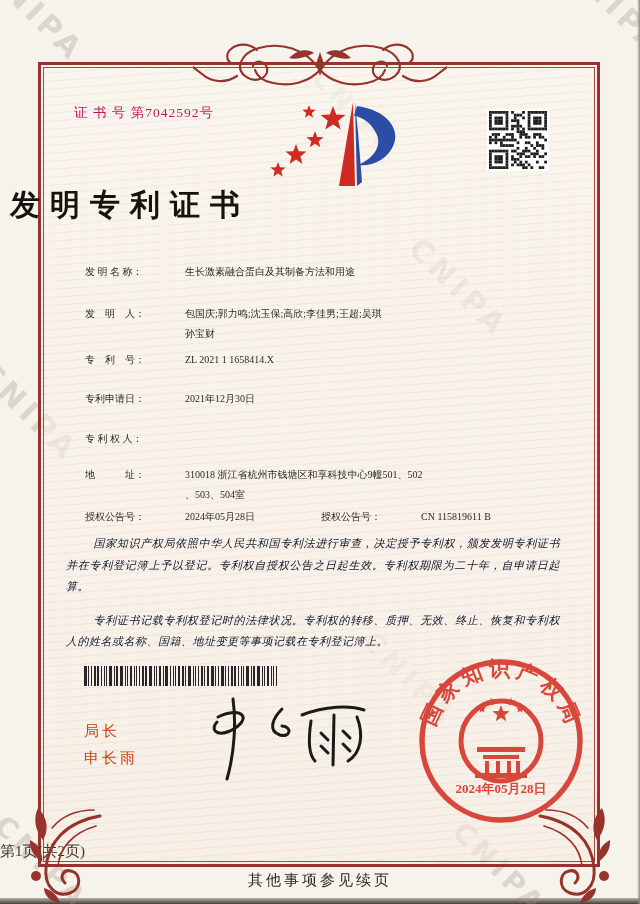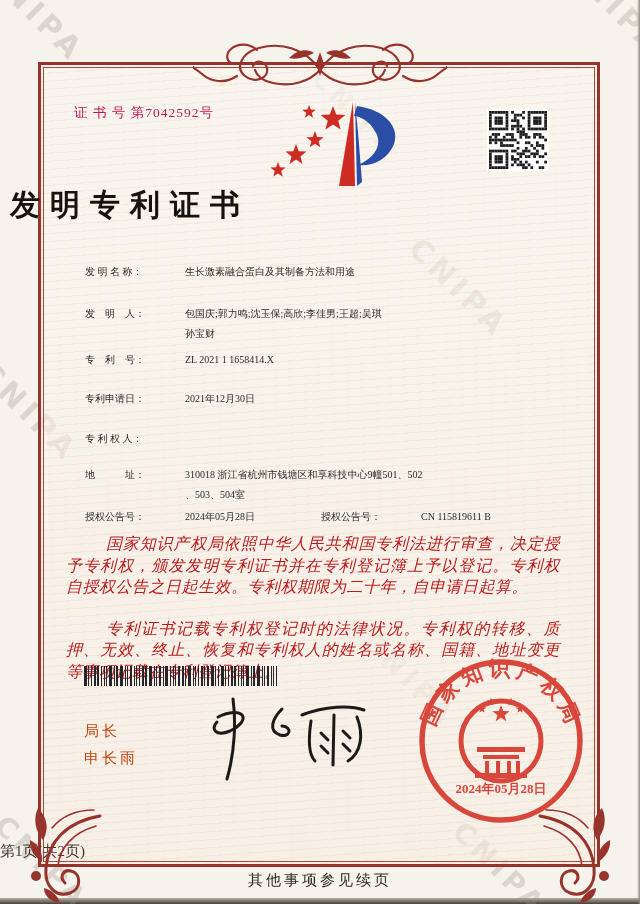--- a/index.html
+++ b/index.html
@@ -22,24 +22,24 @@
   .ornament{position:absolute;z-index:4}
   
   .certno{left:74px;top:104px;font-size:13.5px;color:#be185d;letter-spacing:1px}
   .title{left:0;top:185px;width:528px;text-align:left;font-size:30px;font-weight:bold;color:#16130f;
          letter-spacing:10px;text-indent:10px}
   .fields{left:85px;top:262px;width:486px}
   .frow{position:absolute;left:0;display:flex;align-items:flex-start;font-size:10px;color:#2c2a26;line-height:20px;white-space:nowrap}
   .lab{display:inline-block;min-width:100px;white-space:nowrap}
   .val{white-space:pre-line}
   .pair2{margin-left:66px}
-  .paras{left:66px;top:533px;width:494px;font-size:16px;font-style:italic;line-height:21.5px;
-         letter-spacing:.5px;color:#b91c1c;text-align:justify}
+  .paras{left:66px;top:533px;width:494px;font-size:11px;font-style:italic;line-height:21.5px;
+         letter-spacing:.5px;color:#0f172a;text-align:justify}
   .paras p{text-indent:2.5em}
-  .paras p + p{margin-top:20px}
+  .paras p + p{margin-top:12px}
   .dir{left:84px;font-size:15px;color:#c2410c;letter-spacing:3px}
   .footer-page{left:0;top:842px;width:640px;font-size:15px;color:#3b3833}
   .bottom-note{left:0;top:871px;width:640px;text-align:center;font-size:15px;
                color:#2c2922;letter-spacing:3px}
   .qr-wrap{left:487px;top:109px;width:62px;height:62px;background:#ffffff;padding:2px;z-index:3}
   .seal{left:417px;top:657px;width:168px;height:168px;z-index:5;opacity:.93;mix-blend-mode:multiply}
   .sig{left:190px;top:693px;width:185px;height:90px;z-index:4}
   .barcode{left:84px;top:666px;width:196px;height:20px}
   
   .fill-sealred{fill:var(--seal_red,#d53a2e)}

